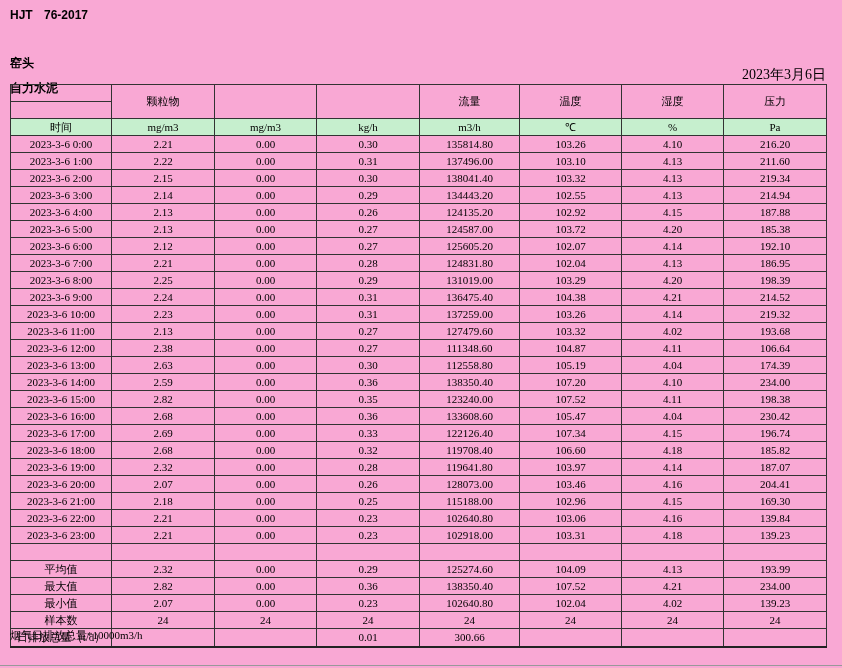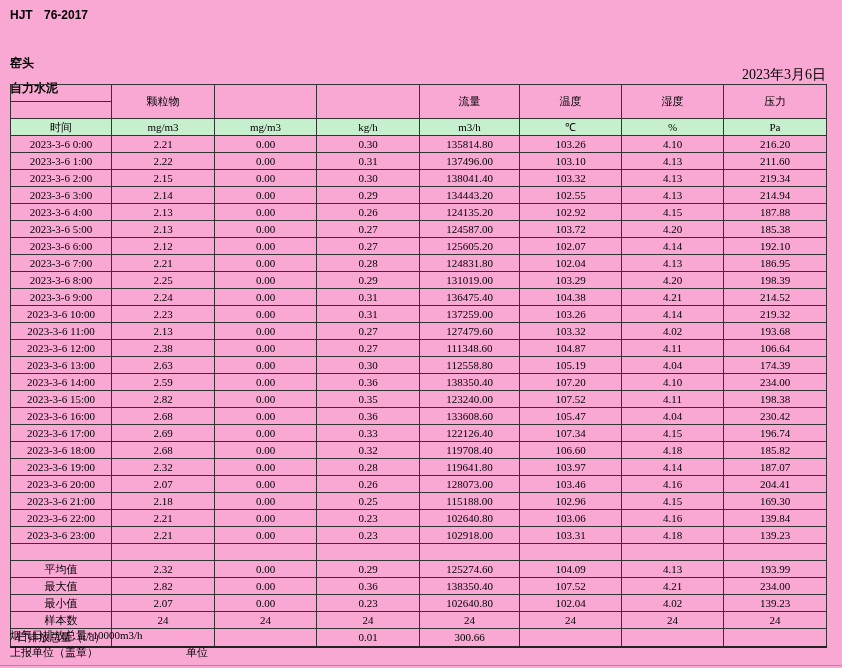--- a/index.html
+++ b/index.html
@@ -368,17 +368,14 @@
           <td>0.01</td>
           <td>300.66</td>
           <td></td>
           <td></td>
           <td></td>
         </tr>
       </tbody>
   </table>
 
   <div class="fn1">烟气日排放总量*10000m3/h</div>
-  <div class="fn2">
-    <span>上报单位（盖章）</span><span class="gap"></span><span>单位</span>
-  </div>
   <div class="bottom-line"></div>
 </div>
 
 </body></html>

